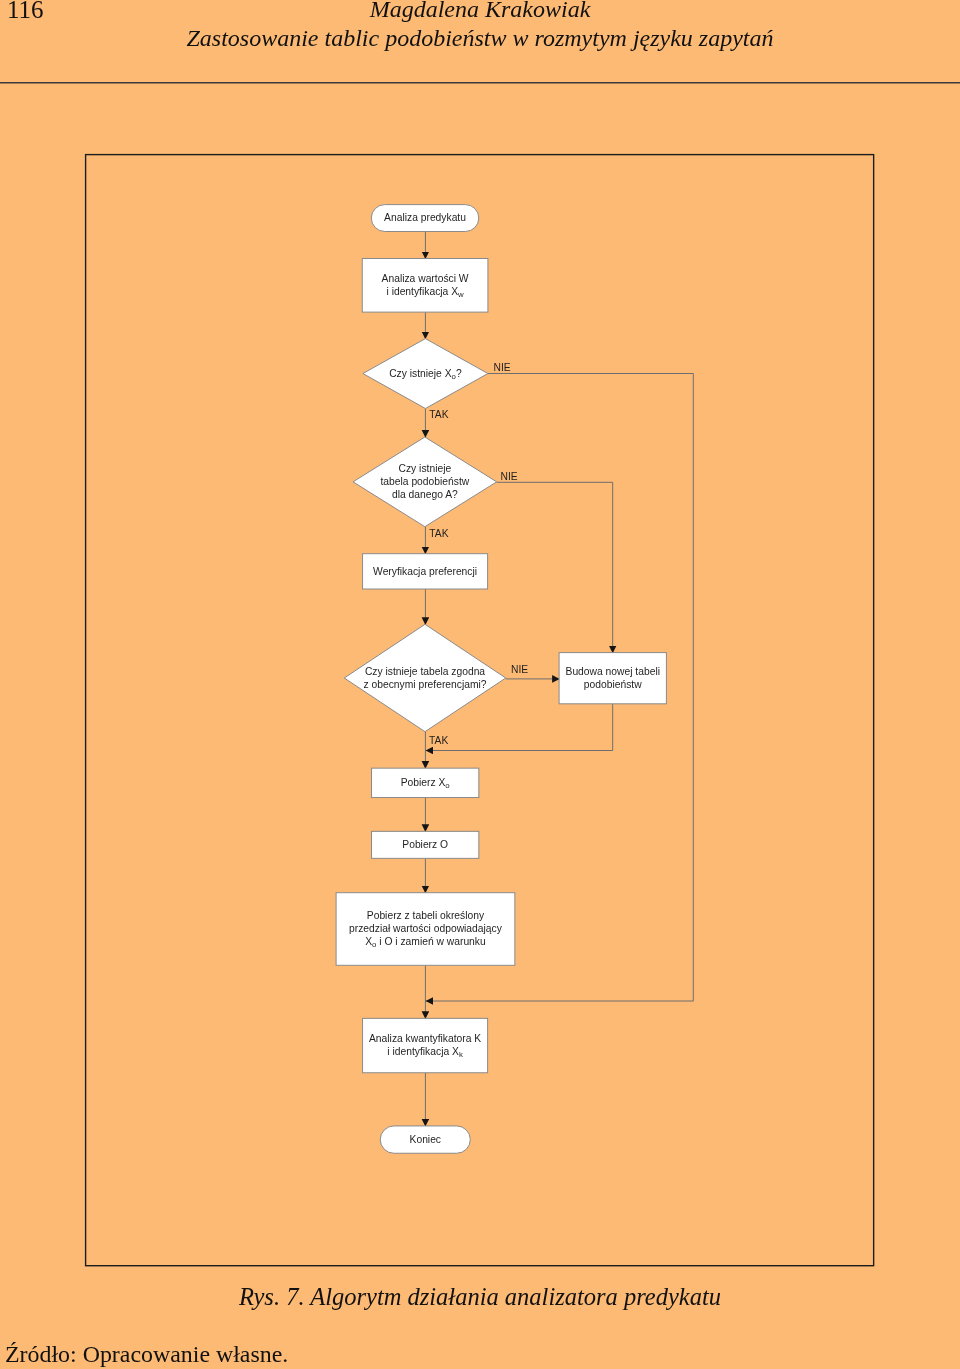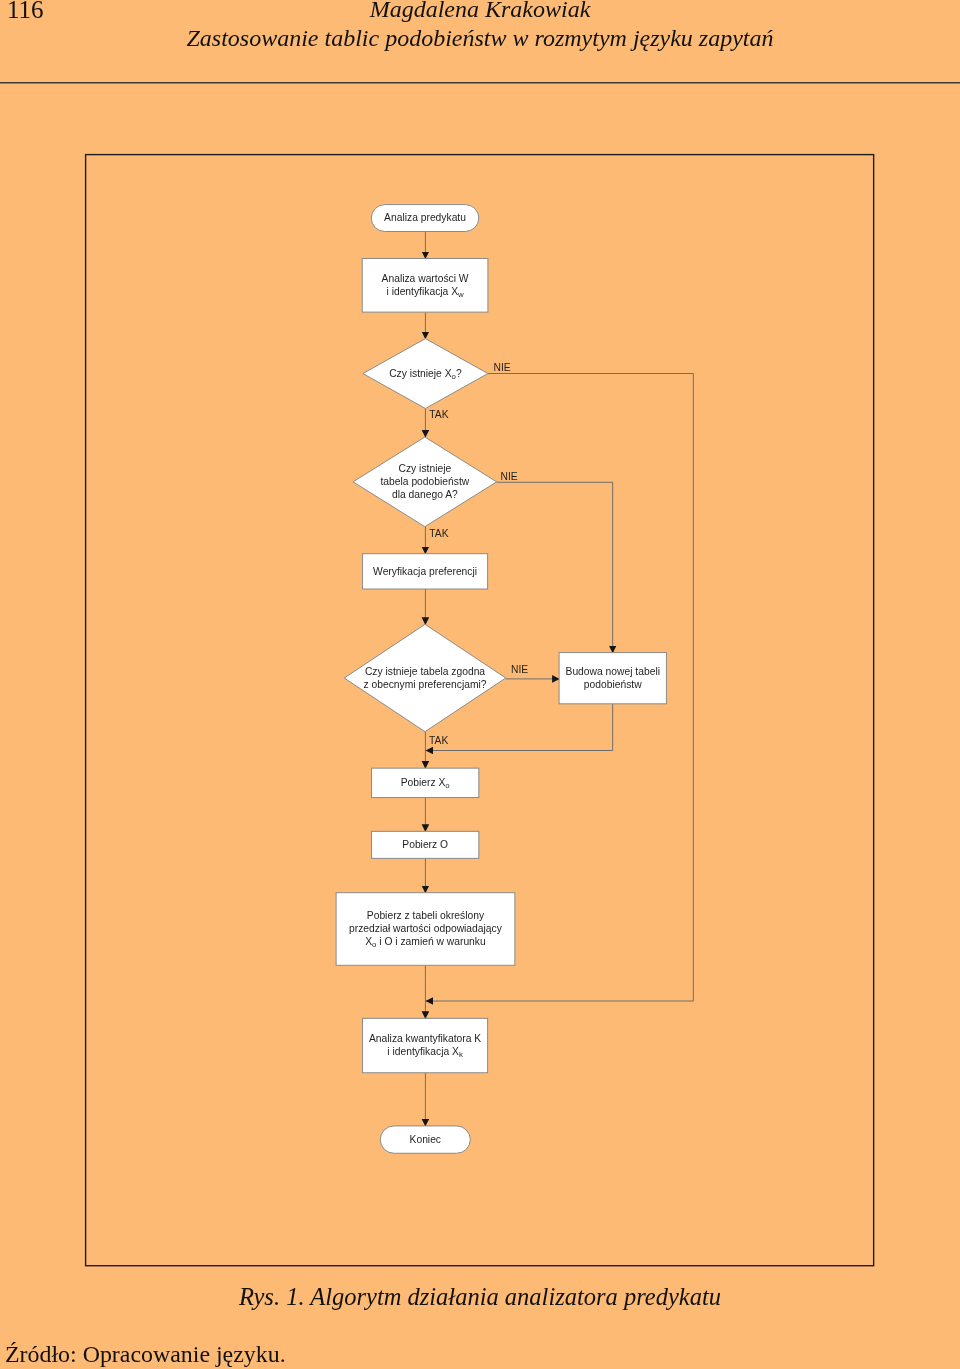--- a/index.html
+++ b/index.html
@@ -143,16 +143,16 @@
           <text x="493.5" y="370.8" text-anchor="start" class="fl-lbl">NIE</text>
           <text x="429.3" y="418" text-anchor="start" class="fl-lbl">TAK</text>
           <text x="500.5" y="479.5" text-anchor="start" class="fl-lbl">NIE</text>
           <text x="429.3" y="536.6" text-anchor="start" class="fl-lbl">TAK</text>
           <text x="511" y="672.7" text-anchor="start" class="fl-lbl">NIE</text>
           <text x="429.1" y="744" text-anchor="start" class="fl-lbl">TAK</text>
         </g>
       </svg>
   </div>
 
-  <div class="caption">Rys. 1. Algorytm działania analizatora predykatu</div>
-  <div class="source">Źródło: Opracowanie języku.</div>
+  <div class="caption">Rys. 7. Algorytm działania analizatora predykatu</div>
+  <div class="source">Źródło: Opracowanie własne.</div>
 
 </div>
 
 </body></html>

